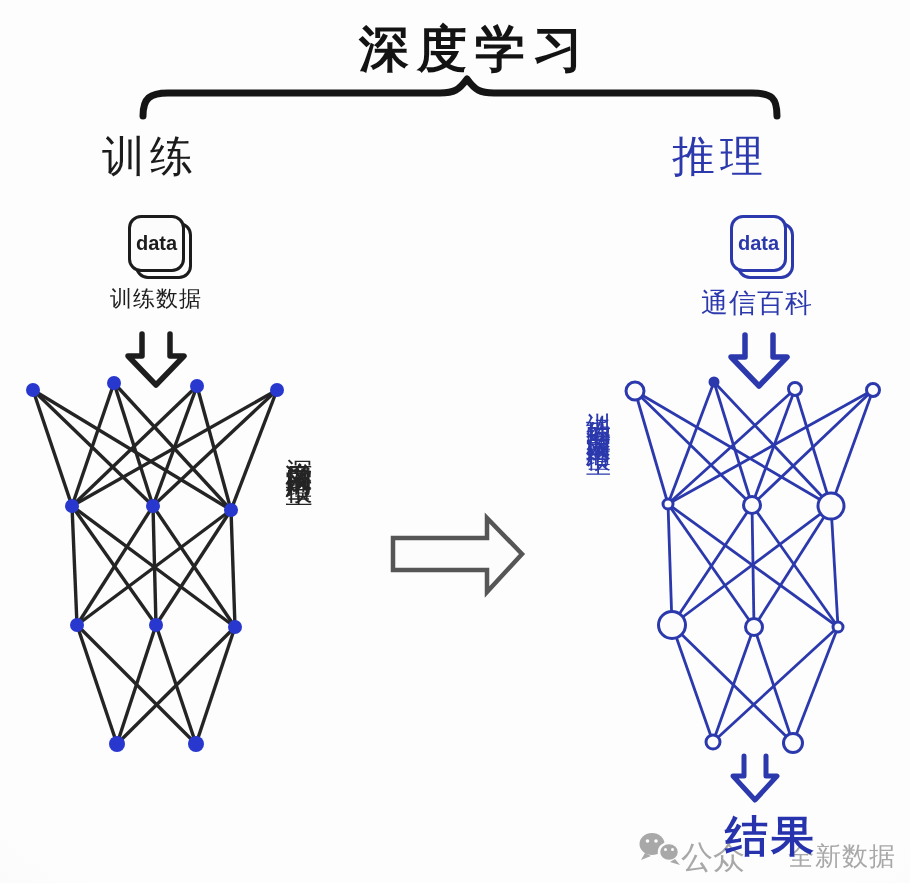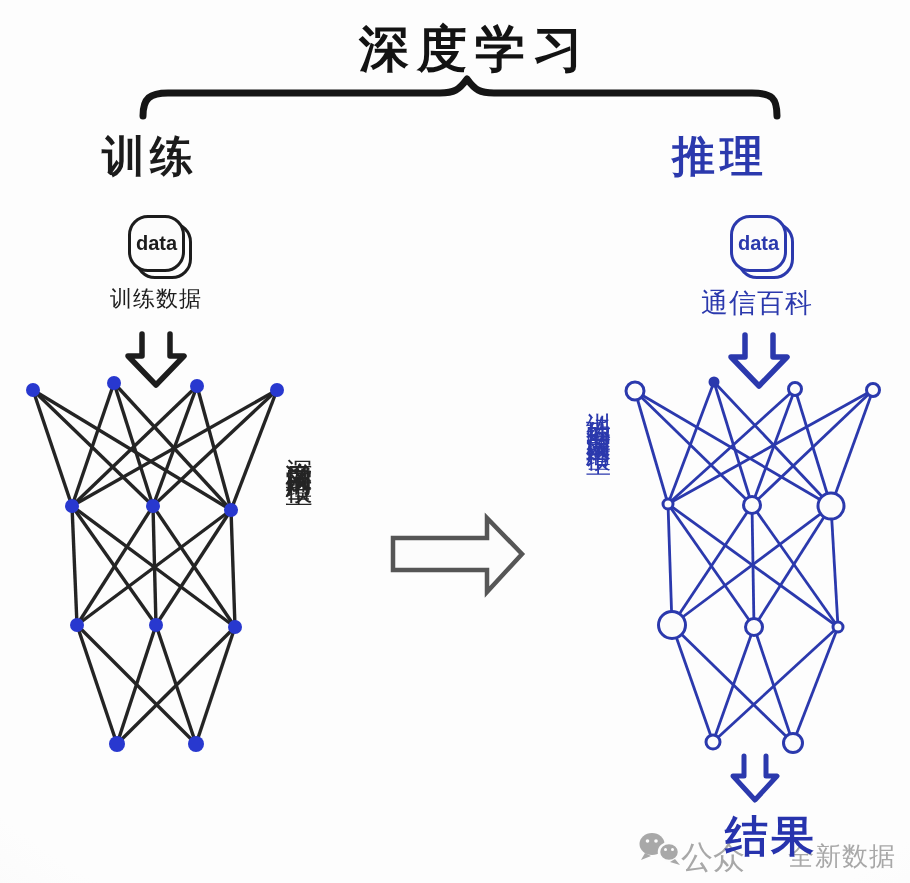--- a/index.html
+++ b/index.html
@@ -9,29 +9,29 @@
     background: radial-gradient(ellipse 130% 120% at 50% 45%, #fdfdfd 55%, #ececec 100%);
     padding-left: 32px;
   }
   .overlay { position:absolute; left:0; top:0; width:910px; height:883px; }
 
   .title {
     position:absolute; left:475px; top:16px; transform:translateX(-50%);
     font-size:50px; font-weight:900; letter-spacing:8px; color:#131313; white-space:nowrap;
   }
   .heading { position:absolute; top:128px; transform:translateX(-50%);
-    font-size:43px; font-weight:700; letter-spacing:5px; white-space:nowrap;text-align:center; }
+    font-size:43px; font-weight:400; letter-spacing:5px; white-space:nowrap;text-align:center; }
   .heading.black { left:150px; color:#1b1b1b; }
   .heading.blue  { left:720px; color:#2b39ad; }
 
   .data-icon-wrap { position:absolute; width:60px; height:60px; }
   .data-icon-wrap.black { left:128px; top:215px; color:#1c1c1c; }
   .data-icon-wrap.blue  { left:730px; top:215px; color:#2b39ad; }
   .card { position:absolute; width:51px; height:51px;
-    border:3.5px solid currentColor; border-radius:20px; box-sizing:content-box; }
+    border:3.5px solid currentColor; border-radius:13px; box-sizing:content-box; }
   .card.back  { left:7px; top:7px; }
   .card.front { left:0; top:0; background:#fcfcfc;
     display:flex; align-items:center; justify-content:center; }
   .card.front span { font-size:20px; font-weight:600; }
 
   .caption { position:absolute; transform:translateX(-50%); white-space:nowrap;
     font-weight:500; letter-spacing:1px; }
   .caption.black { left:156px; top:284px; font-size:22px; color:#1d1d1d; }
   .caption.blue  { left:757px; top:285px; font-size:27px; color:#2b39ad; }
 

